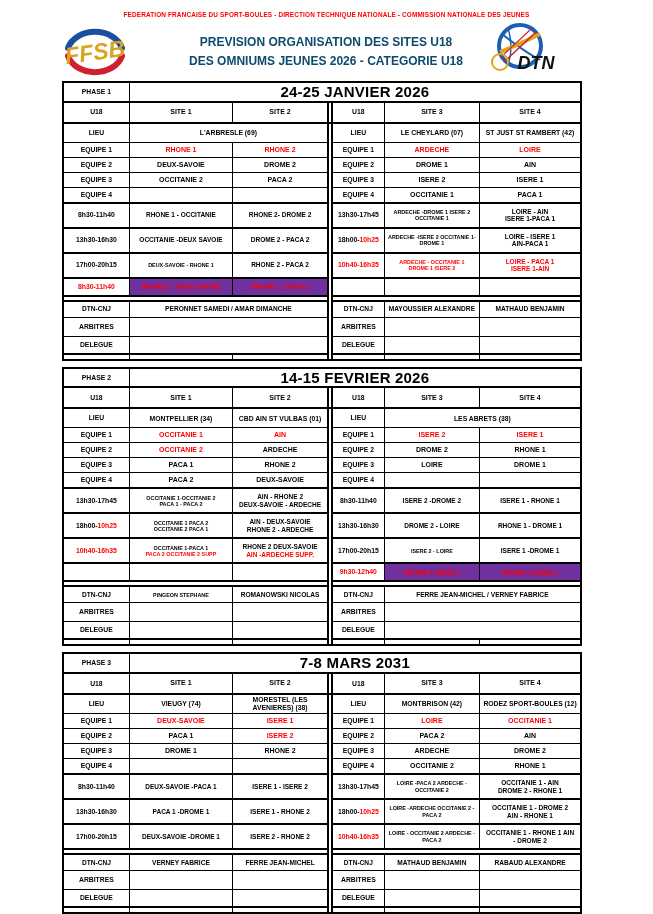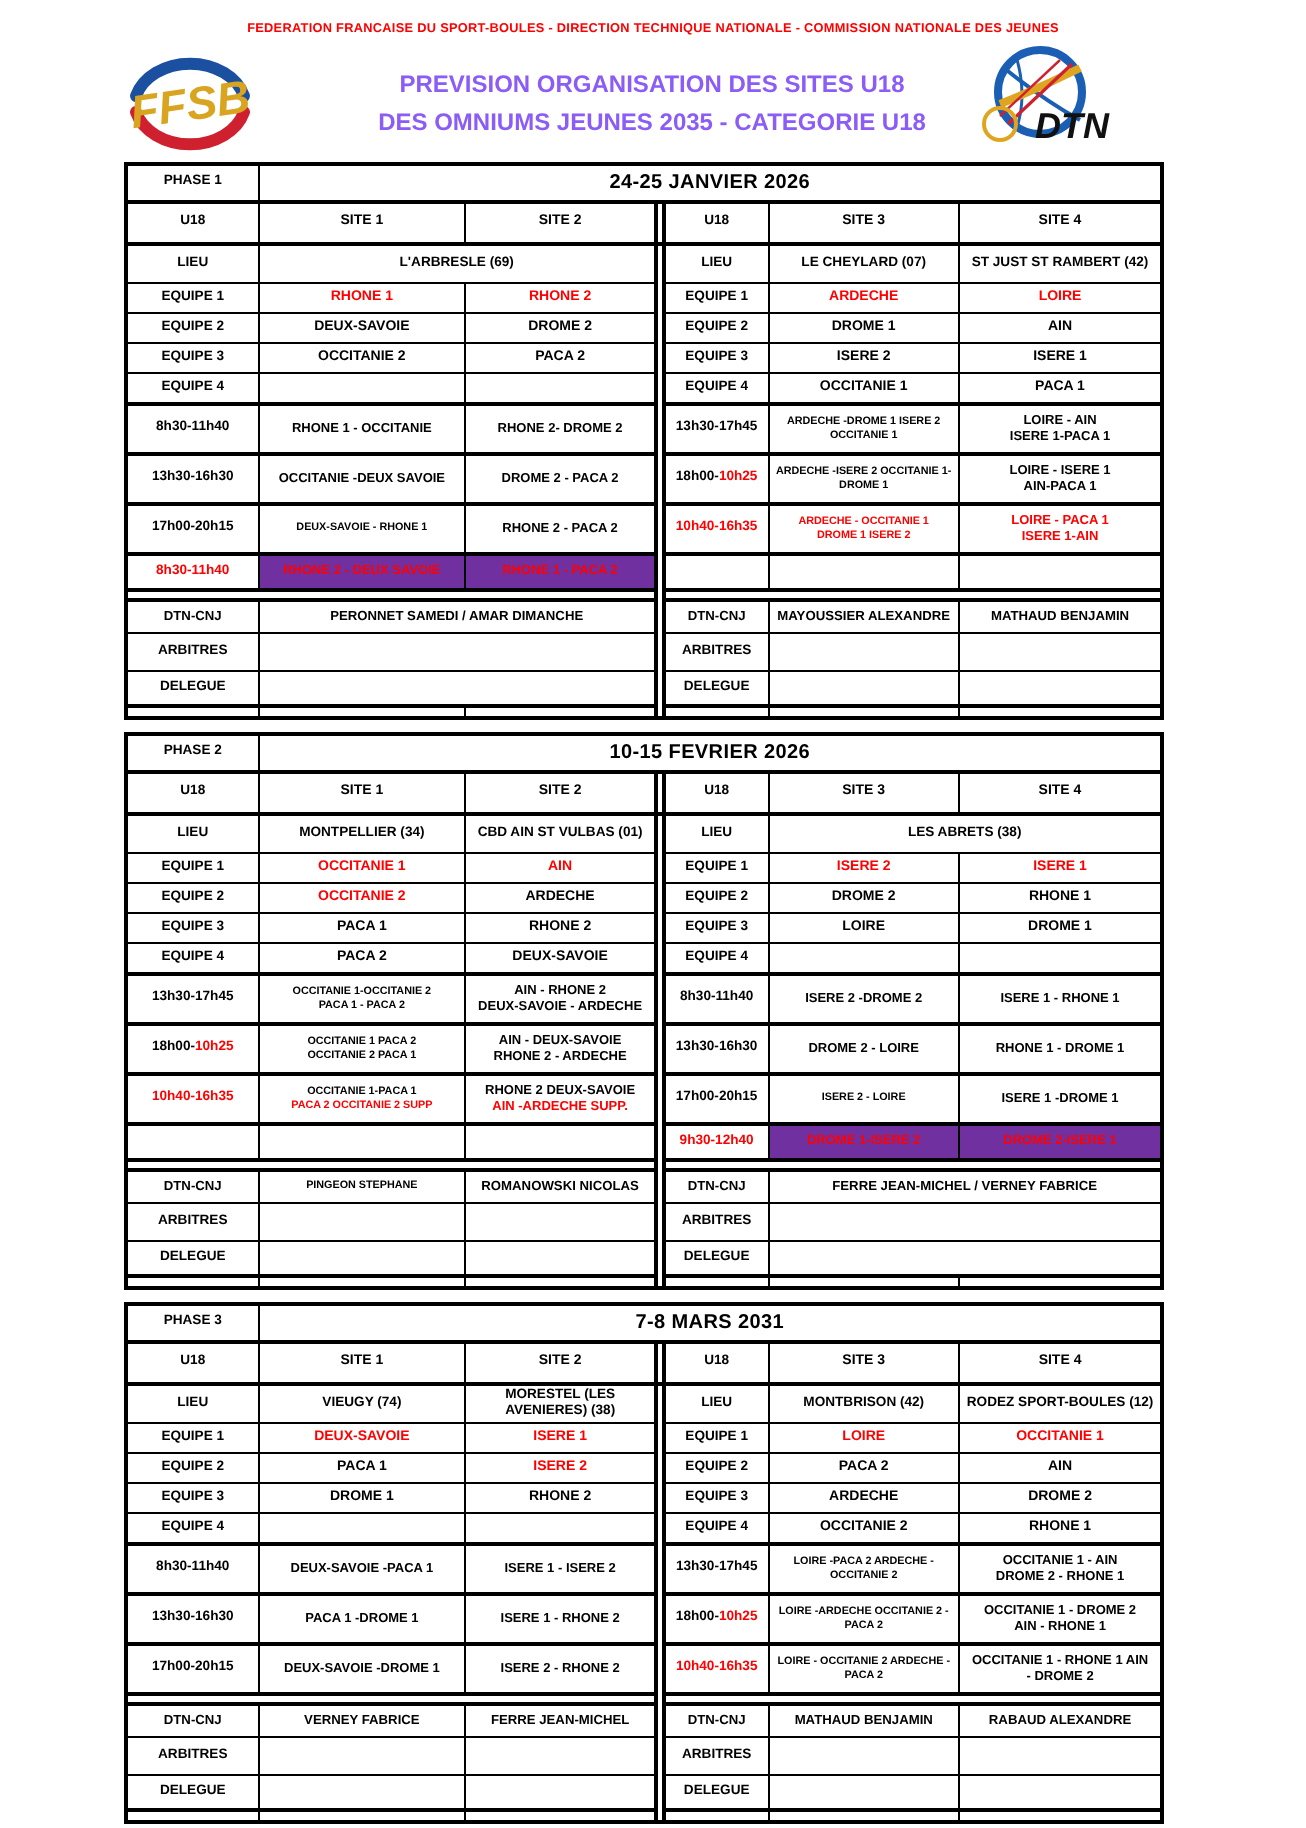--- a/index.html
+++ b/index.html
@@ -5,34 +5,34 @@
   html,body{margin:0;padding:0;}
   body{
     width:653px;height:914px;background:#fff;overflow:hidden;position:relative;
     font-family:"Liberation Sans",sans-serif;font-weight:700;color:#000;
     -webkit-font-smoothing:antialiased;
   }
   .header{position:relative;height:81px;}
   .banner{position:absolute;top:11px;left:0;width:100%;text-align:center;
     color:#f00;font-size:6.4px;letter-spacing:.15px;}
   .titles{position:absolute;top:33px;left:142px;width:368px;text-align:center;
-    color:#8b5cf6;font-size:12px;line-height:1.6;}
+    color:#0c4a6e;font-size:12px;line-height:1.6;}
   .ffsb-logo{position:absolute;top:25px;left:62px;}
   .dtn-logo{position:absolute;top:20px;left:478px;}
 
   #phases{position:absolute;top:81px;left:62px;}
   table.phase{border-collapse:collapse;table-layout:fixed;width:520px;
     border:2px solid #000;margin-bottom:6px;background:#fff;}
   td{border:1px solid #000;padding:0 1px;text-align:center;vertical-align:middle;
     overflow:hidden;line-height:1.18;font-size:6.5px;}
   .sp{border-top:none;border-bottom:none;border-left:2px solid #000;border-right:2px solid #000;background:#fff;}
 
   .r-date td{height:17px;border-bottom:2px solid #000;}
   .phname{font-size:7.5px;}
-  .date{font-size:10px;letter-spacing:.2px;margin-top:48px;}
+  .date{font-size:15px;letter-spacing:.2px;margin-top:48px;}
   .r-head td{height:19px;border-bottom:2px solid #000;}
   .cat{font-size:9px;}
   .site{font-size:7px;}
   .r-lieu td{height:18px;}
   .lieu{font-size:6.8px;line-height:1.12;}
   .r-eq td{height:14px;}
   .eq{font-size:7px;}
   .eqlab{font-size:6.5px;}
   .r-eq:last-of-type td{border-bottom:2px solid #000;}
   .r-sched td{height:23px;border-top:2px solid #000;border-bottom:2px solid #000;}
@@ -63,21 +63,21 @@
     <svg width="66" height="54" viewBox="0 0 66 54">
       <ellipse cx="33" cy="27" rx="29" ry="24" fill="#fff"></ellipse>
       <path d="M 6 23 A 28 22 0 0 1 60 23" fill="none" stroke="#1b4fa0" stroke-width="6" stroke-linecap="round"></path>
       <path d="M 6 31 A 28 22 0 0 0 60 31" fill="none" stroke="#cf2030" stroke-width="6" stroke-linecap="round"></path>
       <text x="33" y="35" text-anchor="middle" font-size="23" font-style="italic" font-weight="700" fill="#d9a520" transform="rotate(-8 33 27)">FFSB</text>
     </svg>
   </div>
 
   <div class="titles">
     <div>PREVISION ORGANISATION DES SITES U18</div>
-    <div>DES OMNIUMS JEUNES 2035 - CATEGORIE U18</div>
+    <div>DES OMNIUMS JEUNES 2026 - CATEGORIE U18</div>
   </div>
 
   <div class="dtn-logo">
     <svg width="92" height="58" viewBox="0 0 92 58">
       <circle cx="42" cy="26" r="21" fill="none" stroke="#1b5fb4" stroke-width="4"></circle>
       <path d="M 24 14 Q 44 30 62 40" fill="none" stroke="#1b5fb4" stroke-width="2"></path>
       <path d="M 30 8 Q 36 28 30 45" fill="none" stroke="#1b5fb4" stroke-width="1.5"></path>
       <path d="M 22 32 Q 42 24 62 14" fill="none" stroke="#e0a520" stroke-width="4"></path>
       <path d="M 26 42 L 58 12" fill="none" stroke="#cf2030" stroke-width="1.6"></path>
       <path d="M 22 38 L 52 10" fill="none" stroke="#cf2030" stroke-width="1.2"></path>
@@ -272,21 +272,21 @@
         <col style="width: 103px;">
         <col style="width: 95px;">
         <col style="width: 4px;">
         <col style="width: 52px;">
         <col style="width: 95px;">
         <col style="width: 101px;">
       </colgroup>
       <tbody>
         <tr class="r-date">
           <td class="lab phname">PHASE 2</td>
-          <td class="date" colspan="6">10-15 FEVRIER 2026</td>
+          <td class="date" colspan="6">14-15 FEVRIER 2026</td>
         </tr>
         <tr class="r-head">
           <td class="lab cat">U18</td>
           <td class="site">SITE 1</td>
           <td class="site">SITE 2</td>
           <td class="sp"></td>
           <td class="lab cat">U18</td>
           <td class="site">SITE 3</td>
           <td class="site">SITE 4</td>
         </tr>

